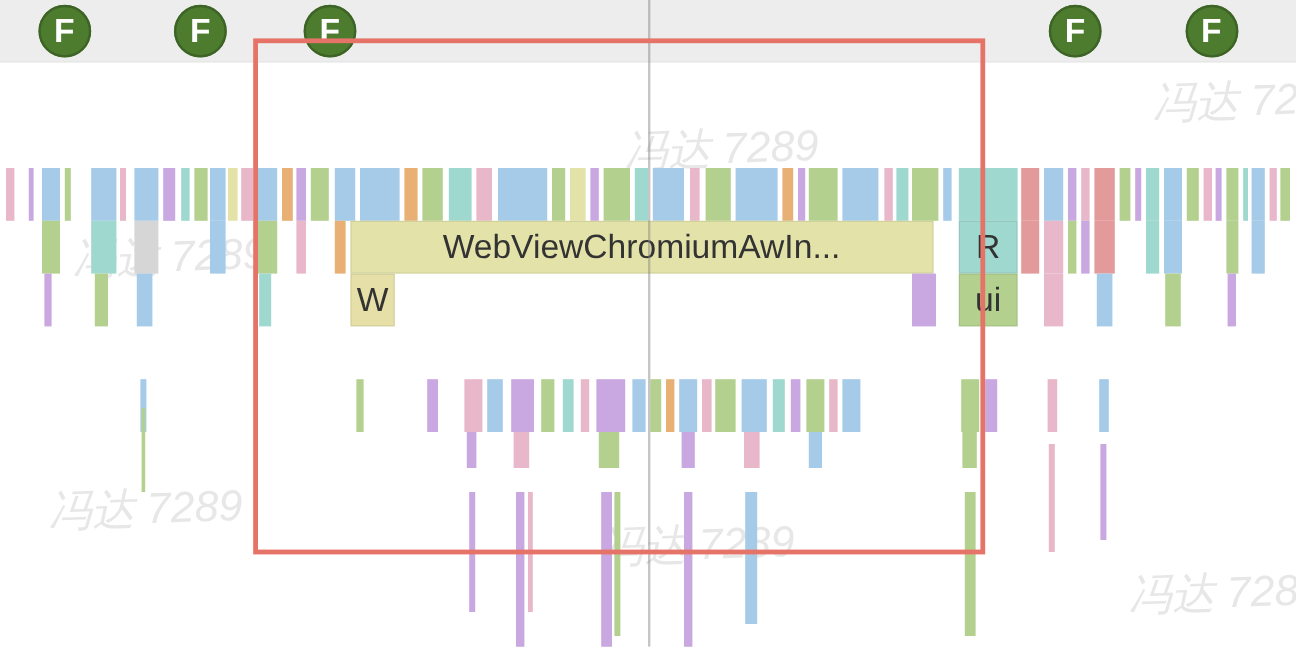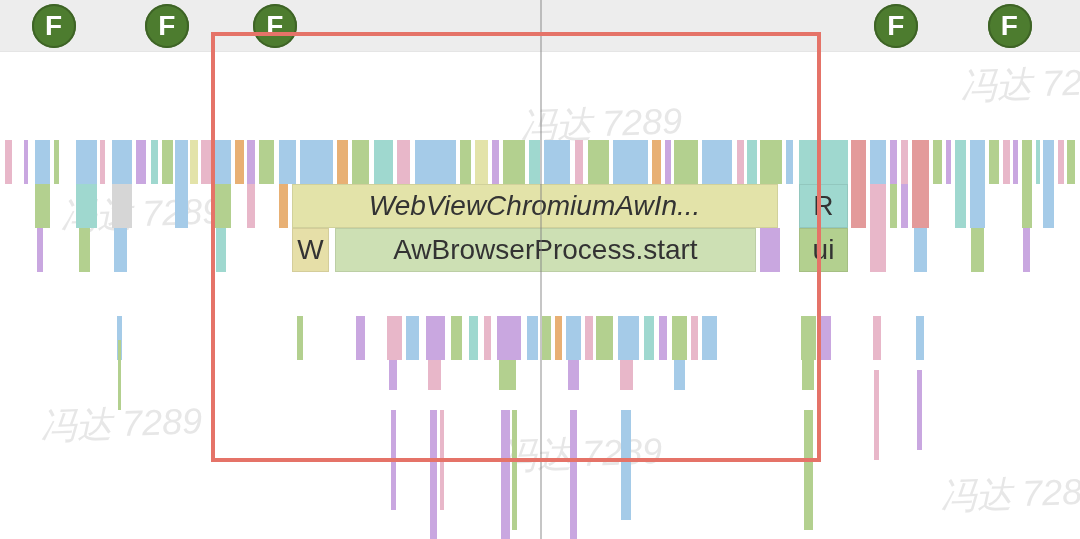--- a/index.html
+++ b/index.html
@@ -25,21 +25,21 @@
 
   
   .cursor-line { position:absolute; top:0; bottom:0; width:2px; background:rgba(128,128,128,.45); pointer-events:none; }
 
   
   .wm { position:absolute; color:#e7e7e7; font-size:36px; font-style:italic; font-weight:400; transform:rotate(-2deg); pointer-events:none; user-select:none; white-space:nowrap; }
 
   
   .c-blue   { background:#a5cbe8; }
   .c-green  { background:#b3d08f; }
-  .c-olive  { background:#e3e3a9;font-style:italic; }
+  .c-olive  { background:#e3e3a9; }
   .c-pink   { background:#e8b7c9; }
   .c-violet { background:#c9a7e0; }
   .c-cyan   { background:#9fd8cf; }
   .c-orange { background:#e8b074; }
   .c-red    { background:#e39a9a; }
   .c-sand   { background:#e6dfa8; }
   .c-grey   { background:#d6d6d6; }
   .c-lgreen { background:#cde0b4; }
 </style>
 </head>
@@ -162,23 +162,20 @@
     </div>
 
     <div class="row" style="top:88px;">
       <div class="thin c-violet" style="left:3.4%;  width:0.6%;"></div>
       <div class="thin c-green" style="left:7.3%;  width:1.0%;"></div>
       <div class="thin c-blue" style="left:10.6%; width:1.2%;"></div>
       <div class="thin c-cyan" style="left:20.0%; width:0.9%;"></div>
       <div class="seg lbl-seg c-sand" style="left:27%;   width:3.5%;">
           <span>W</span>
         </div>
-      <div class="seg lbl-seg c-lgreen" style="left:31%;   width:39%;">
-          <span>AwBrowserProcess.start</span>
-        </div>
       <div class="thin c-violet" style="left:70.4%; width:1.8%;"></div>
       <div class="seg lbl-seg c-green" style="left:74%;   width:4.5%;">
           <span>ui</span>
         </div>
       <div class="thin c-pink" style="left:80.6%; width:1.4%;"></div>
       <div class="thin c-blue" style="left:84.6%; width:1.2%;"></div>
       <div class="thin c-green" style="left:89.9%; width:1.2%;"></div>
       <div class="thin c-violet" style="left:94.7%; width:0.7%;"></div>
     </div>
 

